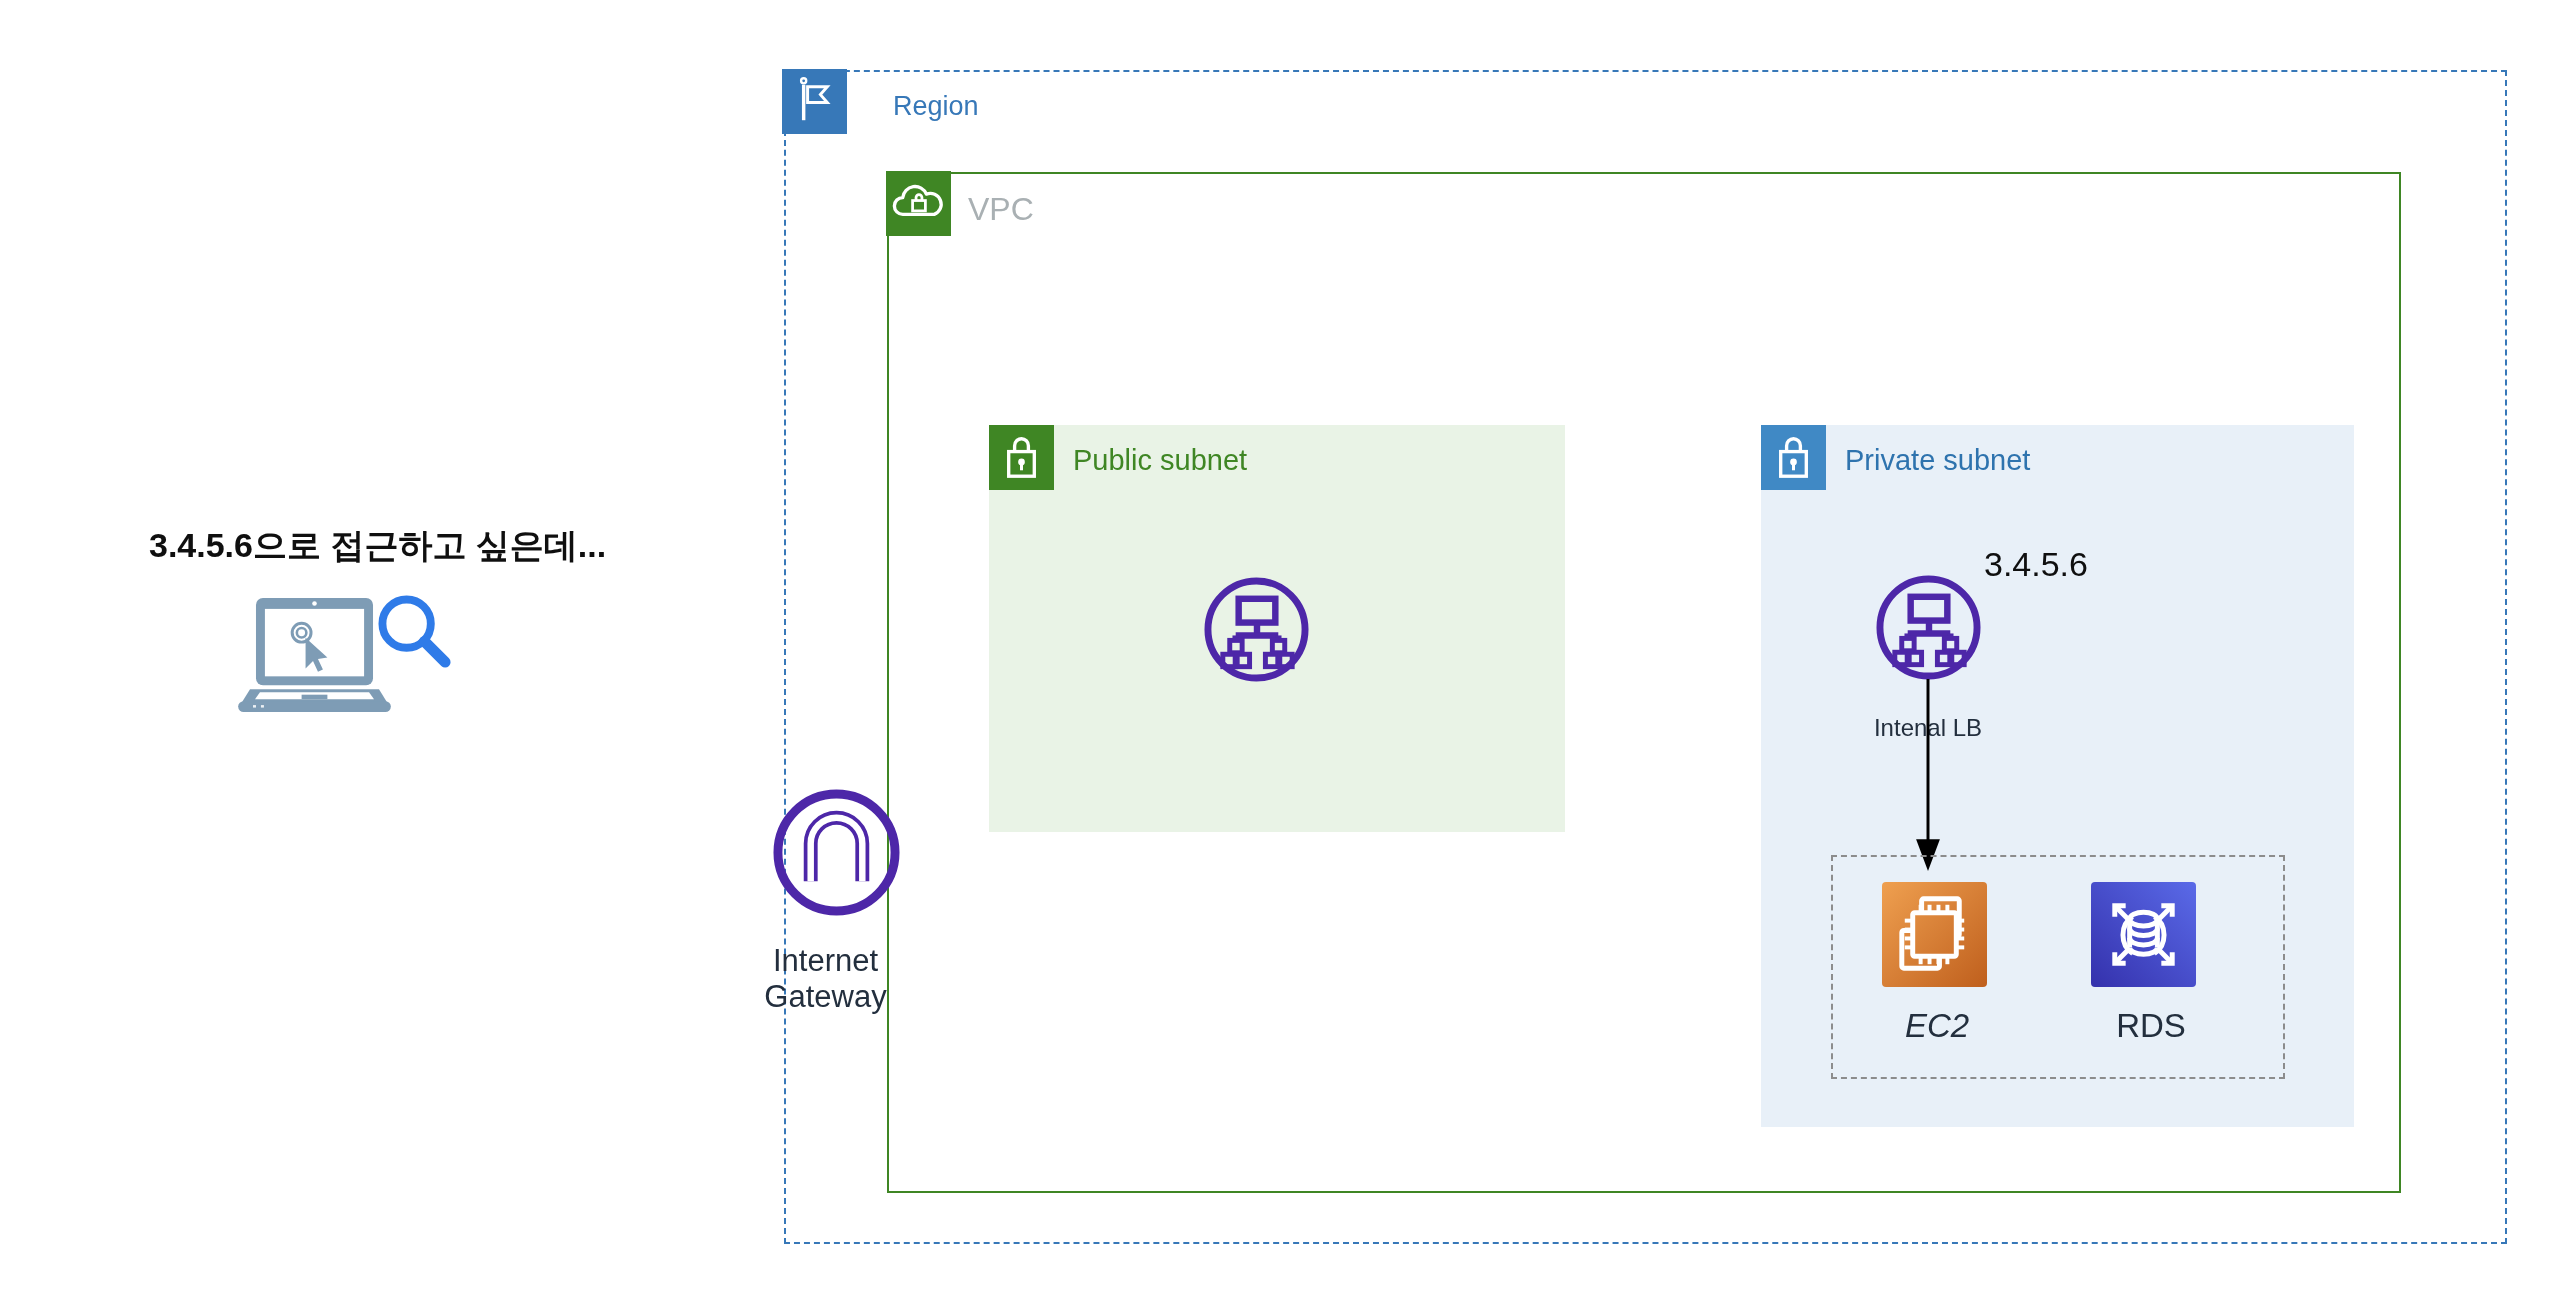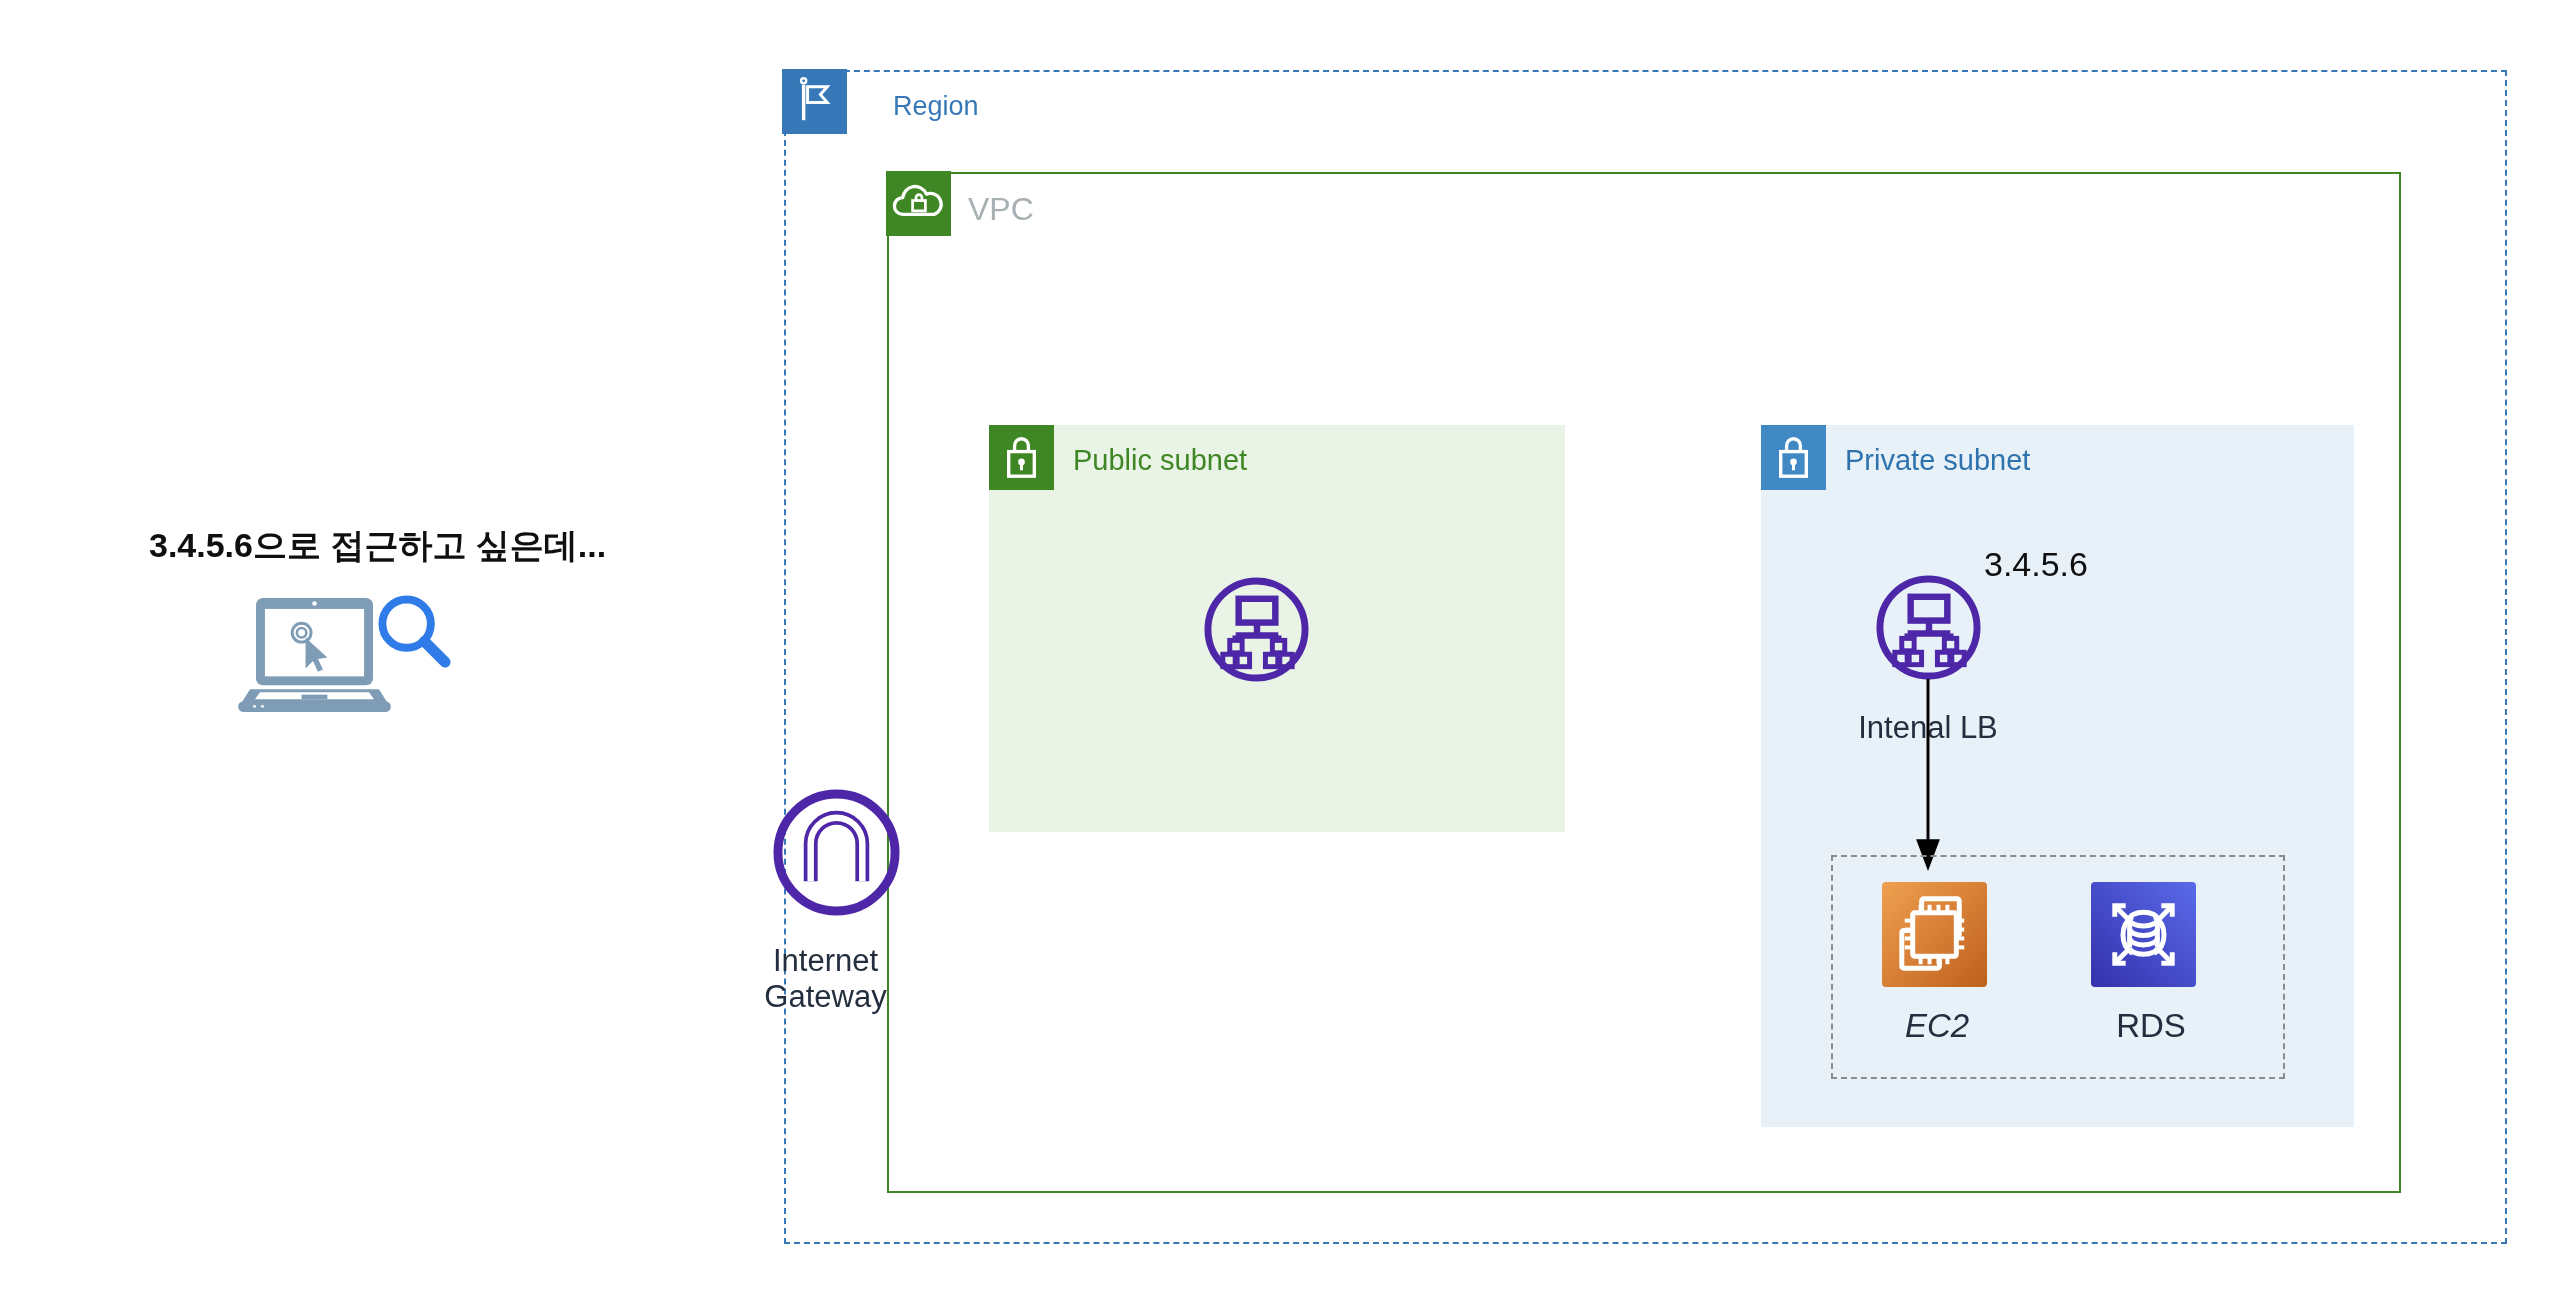--- a/index.html
+++ b/index.html
@@ -132,21 +132,21 @@
     <line class="purple-st" x1="33" y1="60" x2="76" y2="60" stroke-width="6.5"></line>
     <line class="purple-st" x1="33" y1="60" x2="33" y2="66" stroke-width="6.5"></line>
     <line class="purple-st" x1="76" y1="60" x2="76" y2="66" stroke-width="6.5"></line>
     <rect class="purple-st" x="27" y="65" width="12.5" height="12.5" stroke-width="5"></rect>
     <rect class="purple-st" x="20" y="79" width="12.5" height="12.5" stroke-width="5"></rect>
     <rect class="purple-st" x="34.5" y="79" width="12.5" height="12.5" stroke-width="5"></rect>
     <rect class="purple-st" x="70" y="65" width="12.5" height="12.5" stroke-width="5"></rect>
     <rect class="purple-st" x="63" y="79" width="12.5" height="12.5" stroke-width="5"></rect>
     <rect class="purple-st" x="77.5" y="79" width="12.5" height="12.5" stroke-width="5"></rect>
   </svg>
-  <div class="abs node-lbl" style="left:1777px;top:708px;width:302px;font-size:31px;line-height:40px;">Intenal LB</div>
+  <div class="abs node-lbl" style="left:1777px;top:708px;width:302px;font-size:24px;line-height:40px;">Intenal LB</div>
 
   <svg class="abs" style="left:1908px;top:679px;" width="40" height="194" viewBox="0 0 40 196">
     <line x1="20" y1="0" x2="20" y2="164" stroke="var(--arrow_black)" stroke-width="3"></line>
     <polygon points="20,194 8,162 32,162" fill="var(--arrow_black)"></polygon>
   </svg>
 
   <div class="abs group-box" style="left:1831px;top:855px;width:450px;height:220px;"></div>
 
   <svg class="abs" style="left:1882px;top:882px;" width="105" height="105" viewBox="0 0 106 106">
     <defs>

